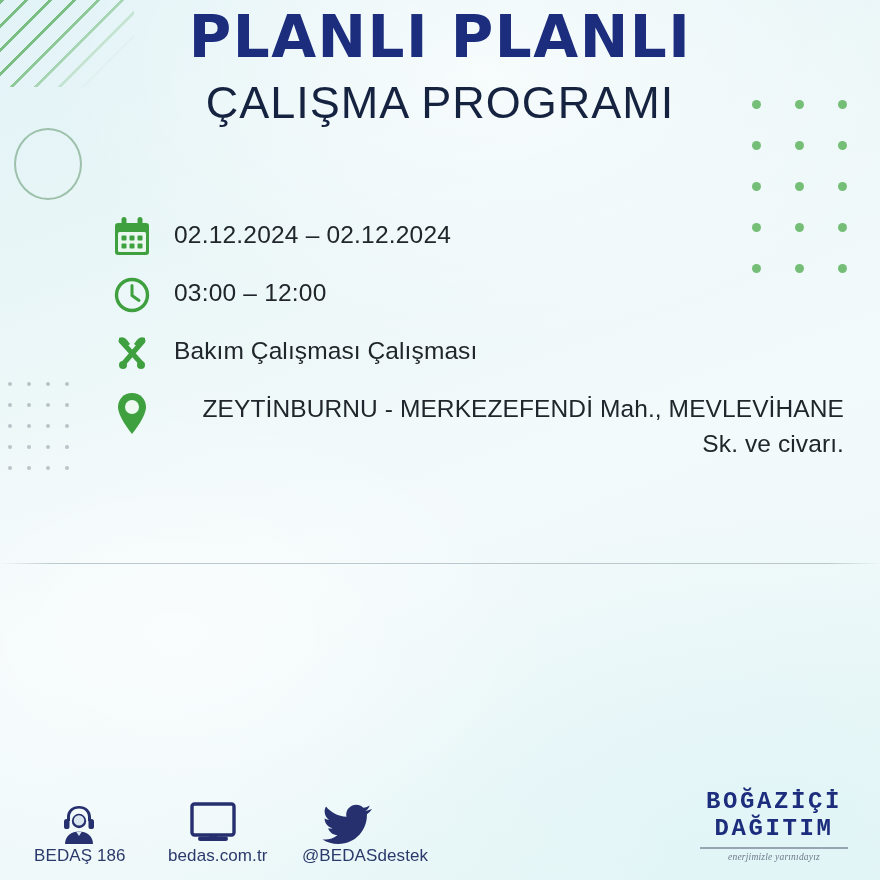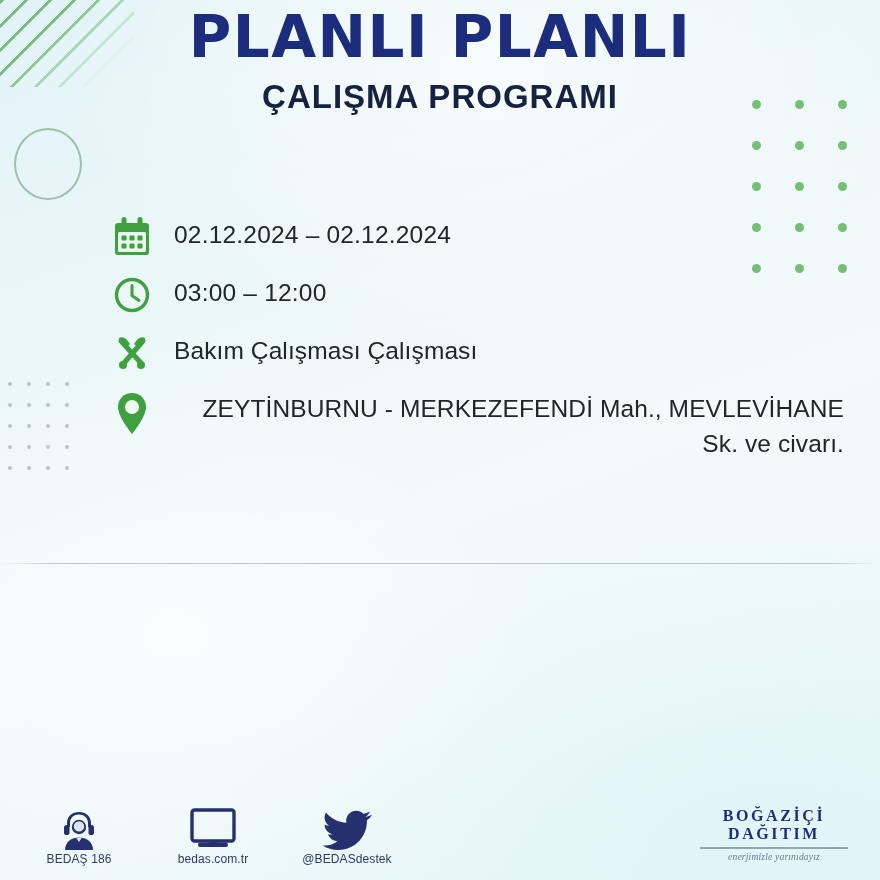--- a/index.html
+++ b/index.html
@@ -96,22 +96,22 @@
   .title-main {
     font-size: 58px;
     font-weight: 700;
     letter-spacing: 1.5px;
     color: #1d2d7d;
     line-height: 1.0;
     margin: 0;
     font-family: "DejaVu Sans", sans-serif;
   }
   .title-sub {
-    font-size: 33px;
-    font-weight: 700;
+    font-size: 45px;
+    font-weight: 400;
     letter-spacing: 1px;
     color: #162340;
     line-height: 1.0;
     margin: 14px 0 0 0;
     font-family: "Liberation Sans", sans-serif;
   }
 
   
   .info {
     position: absolute;
@@ -171,41 +171,41 @@
     width: 90px;
     text-align: center;
   }
   .foot-icon {
     height: 48px;
     display: flex;
     align-items: flex-end;
     justify-content: center;
   }
   .foot-label {
-    font-size: 12px;
+    font-size: 17px;
     color: #2b3a6b;
     letter-spacing: .1px;
     font-family: "Liberation Sans", sans-serif;
     white-space: nowrap;
   }
 
   
   .logo {
     position: absolute;
     right: 26px;
     bottom: 18px;
     text-align: center;
     width: 160px;
   }
   .logo-line {
-    font-size: 16px;
+    font-size: 24px;
     font-weight: 700;
     letter-spacing: 2.6px;
     line-height: 1.12;
-    font-family: Liberation Serif, serif;
+    font-family: Liberation Mono, monospace;
   }
   .logo-1 { color: #1d2d7d; }
   .logo-2 { color: #4aa94a; }
   .logo-3 { color: #1d2d7d; }
   .logo-rule {
     height: 2px;
     background: #7f8a9c;
     margin: 4px 6px 3px 6px;
     opacity: .75;
   }

